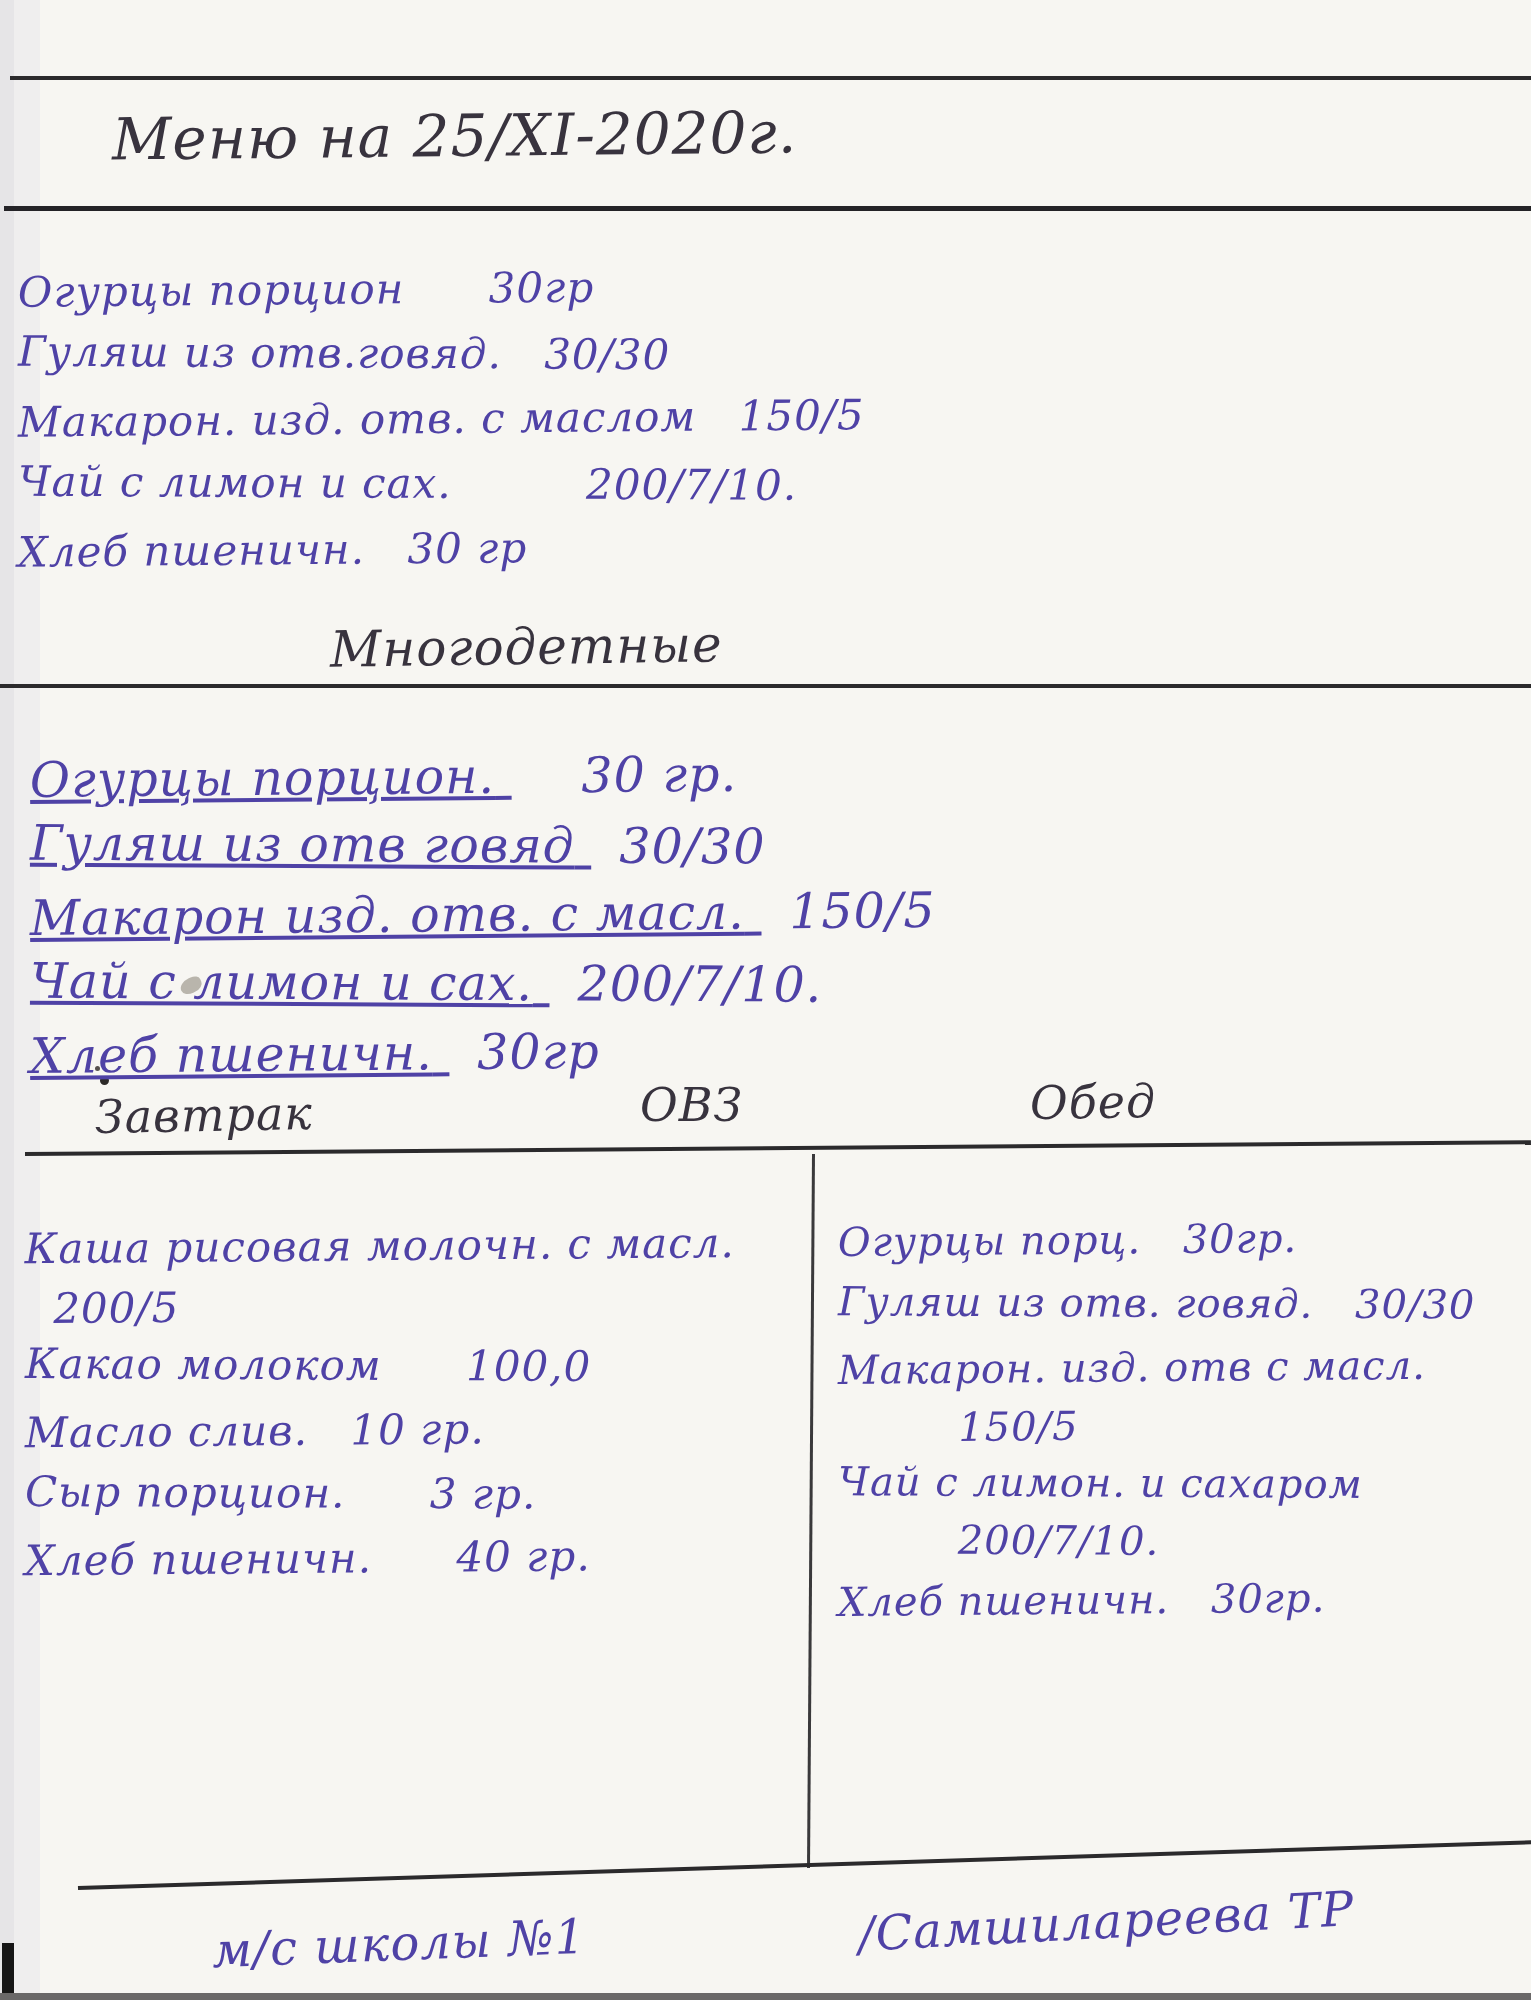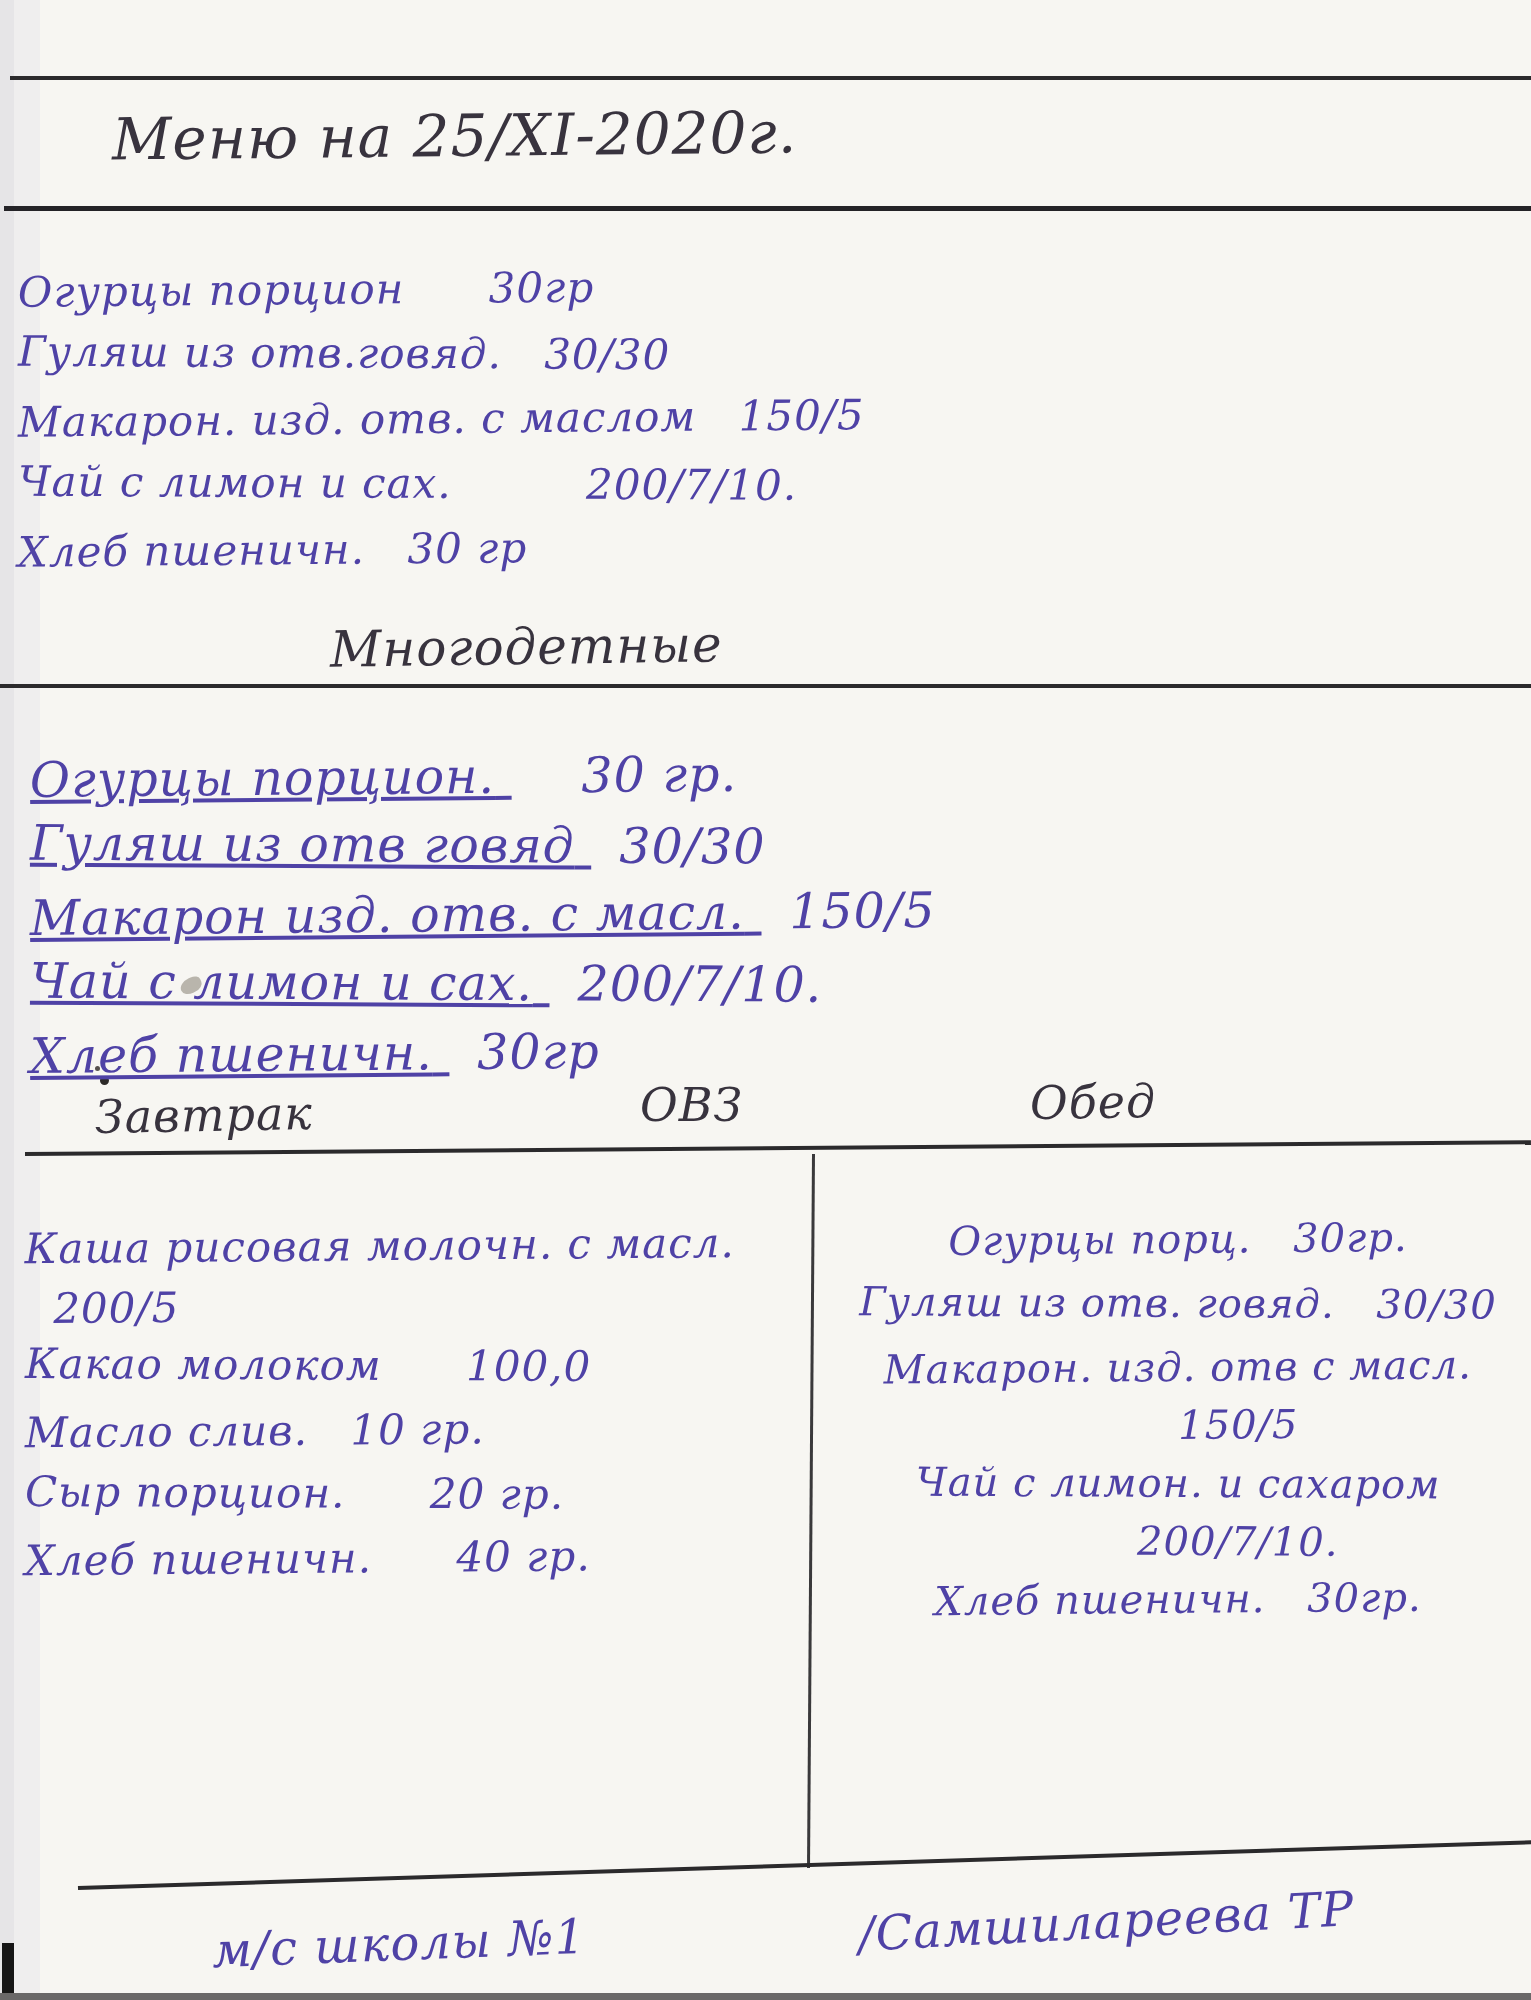--- a/index.html
+++ b/index.html
@@ -45,21 +45,21 @@
   .item:nth-child(odd){transform:rotate(-0.5deg);}
   .item:nth-child(even){transform:rotate(0.3deg);}
 
   .th{position:absolute;font-size:46px;}
   .th-breakfast{left:95px;top:1088px;transform:rotate(-1deg);}
   .th-ovz{left:640px;top:1078px;}
   .th-lunch{left:1030px;top:1075px;transform:rotate(-1deg);}
 
   .col-breakfast{left:25px;top:1168px;width:765px;font-size:42px;}
   .col-breakfast .item{min-height:64px;line-height:60px;}
-  .col-lunch{left:838px;top:1162px;width:680px;font-size:40px;text-align:center;}
+  .col-lunch{left:838px;top:1162px;width:680px;font-size:40px;}
   .col-lunch .item{min-height:64px;line-height:58px;}
 
   .qty{display:inline-block;}
   .g1{margin-left:28px;}
   .g2{margin-left:70px;}
   .g3{margin-left:120px;}
 
   .sig-role{position:absolute;left:212px;top:1915px;font-size:48px;transform:rotate(-2.2deg);}
   .sig-name{position:absolute;left:858px;top:1893px;font-size:48px;transform:rotate(-3deg);}
 </style>
@@ -143,21 +143,21 @@
   <div class="item">
     <span>Какао молоком</span>
     <span class="qty g2">100,0</span>
   </div>
   <div class="item">
     <span>Масло слив.</span>
     <span class="qty g1">10 гр.</span>
   </div>
   <div class="item">
     <span>Сыр порцион.</span>
-    <span class="qty g2">20 гр.</span>
+    <span class="qty g2">3 гр.</span>
   </div>
   <div class="item">
     <span>Хлеб пшеничн.</span>
     <span class="qty g2">40 гр.</span>
   </div>
 </div>
 
 <div class="list col-lunch hw ink-blue">
   <div class="item">
     <span>Огурцы порц.</span>

